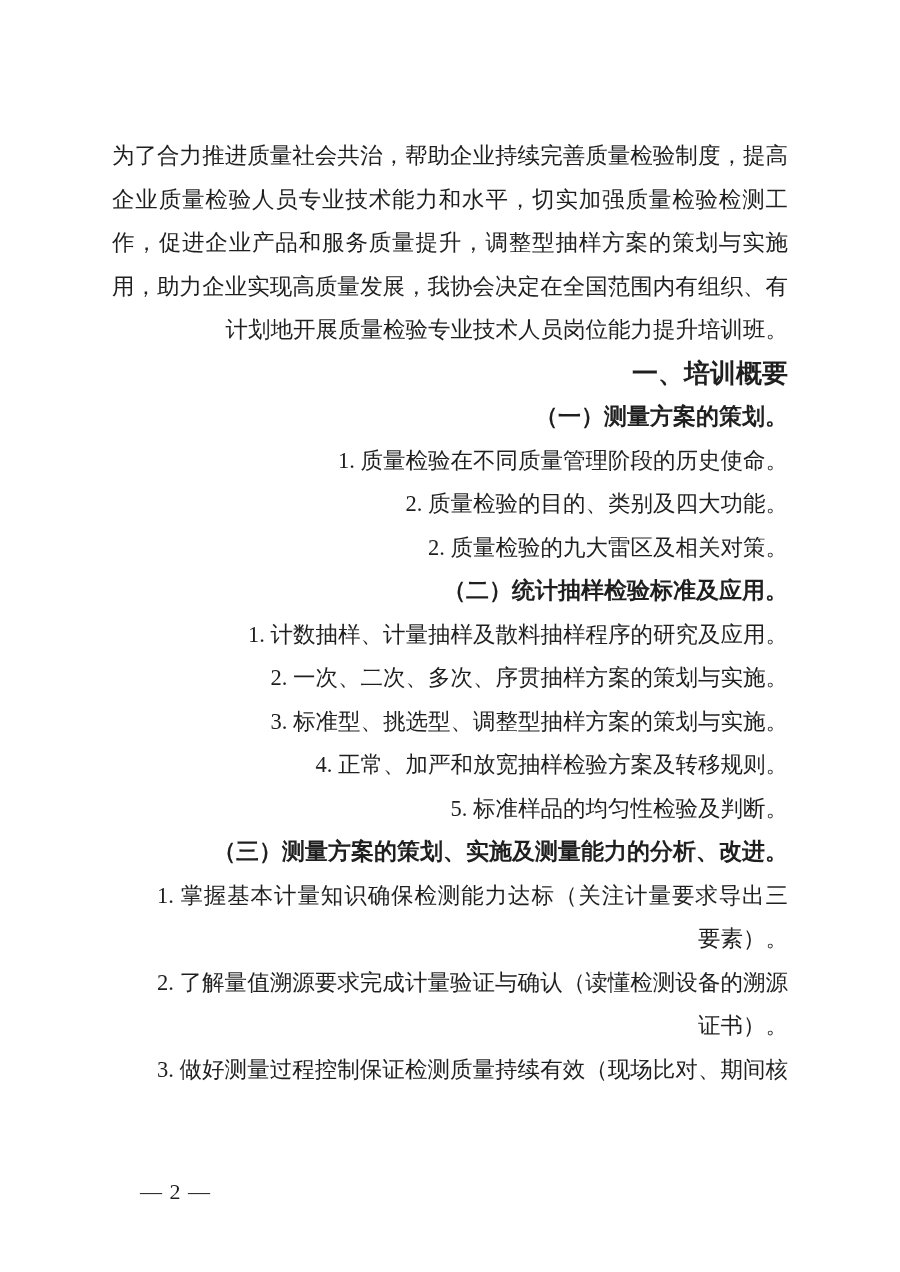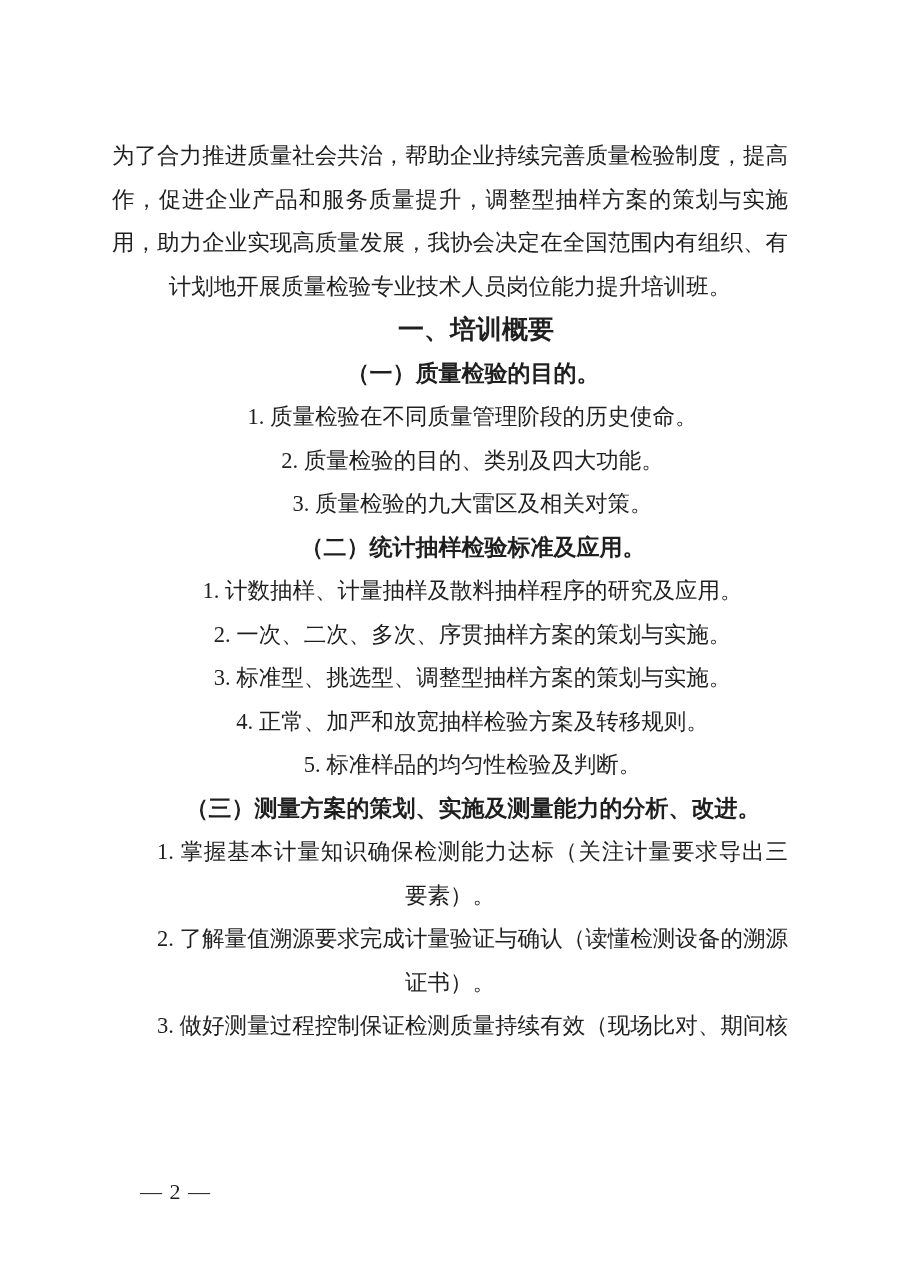--- a/index.html
+++ b/index.html
@@ -26,21 +26,21 @@
   .doc-body {
     position: absolute;
     left: 112px;
     top: 134px;
     width: 676px;
   }
   .line {
     font-size: 22.5px;
     line-height: 43.5px;
     height: 43.5px;
-    text-align: center;
+    text-align: right;
     white-space: normal;
     overflow: visible;
   }
   .line.fill {
     text-align: justify;
     text-align-last: justify;
   }
   .line.indent {
     text-indent: 2em;
   }
@@ -64,34 +64,35 @@
     color: #1f1f1f;
   }
 </style>
 </head>
 <body style="color: rgb(31, 31, 31); background: rgb(255, 255, 255);">
 
 <div class="page">
   <div class="doc-body" id="doc-body">
       <div class="block body">
         <div class="line fill">为了合力推进质量社会共治，帮助企业持续完善质量检验制度，提高</div>
+        <div class="line fill">企业质量检验人员专业技术能力和水平，切实加强质量检验检测工</div>
         <div class="line fill">作，促进企业产品和服务质量提升，调整型抽样方案的策划与实施</div>
         <div class="line fill">用，助力企业实现高质量发展，我协会决定在全国范围内有组织、有</div>
         <div class="line">计划地开展质量检验专业技术人员岗位能力提升培训班。</div>
       </div>
       <div class="block heading-sans">
         <div class="line indent">一、培训概要</div>
       </div>
       <div class="block heading-serif">
-        <div class="line indent">（一）质量检验的目的。</div>
+        <div class="line indent">（一）测量方案的策划。</div>
       </div>
       <div class="block body">
         <div class="line indent">1. 质量检验在不同质量管理阶段的历史使命。</div>
         <div class="line indent">2. 质量检验的目的、类别及四大功能。</div>
-        <div class="line indent">3. 质量检验的九大雷区及相关对策。</div>
+        <div class="line indent">2. 质量检验的九大雷区及相关对策。</div>
       </div>
       <div class="block heading-serif">
         <div class="line indent">（二）统计抽样检验标准及应用。</div>
       </div>
       <div class="block body">
         <div class="line indent">1. 计数抽样、计量抽样及散料抽样程序的研究及应用。</div>
         <div class="line indent">2. 一次、二次、多次、序贯抽样方案的策划与实施。</div>
         <div class="line indent">3. 标准型、挑选型、调整型抽样方案的策划与实施。</div>
         <div class="line indent">4. 正常、加严和放宽抽样检验方案及转移规则。</div>
         <div class="line indent">5. 标准样品的均匀性检验及判断。</div>

